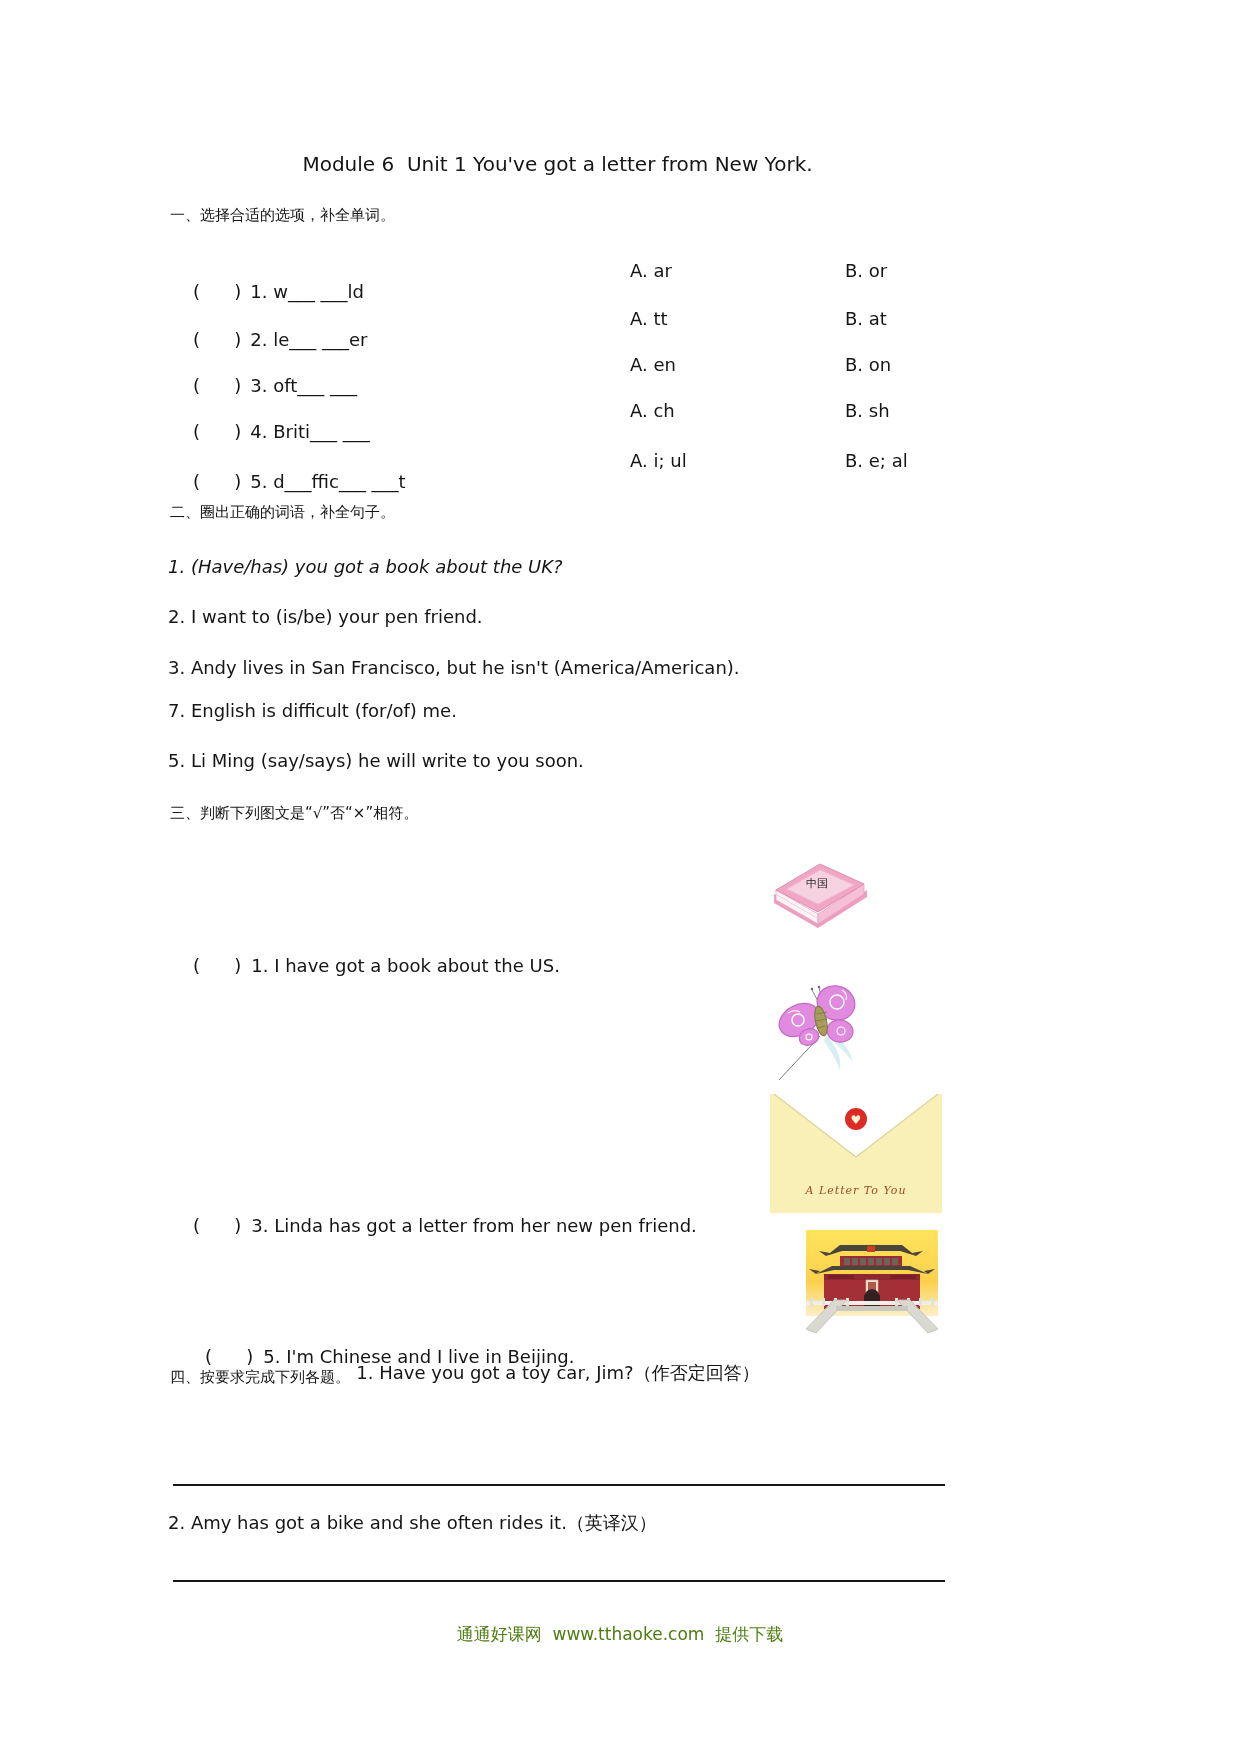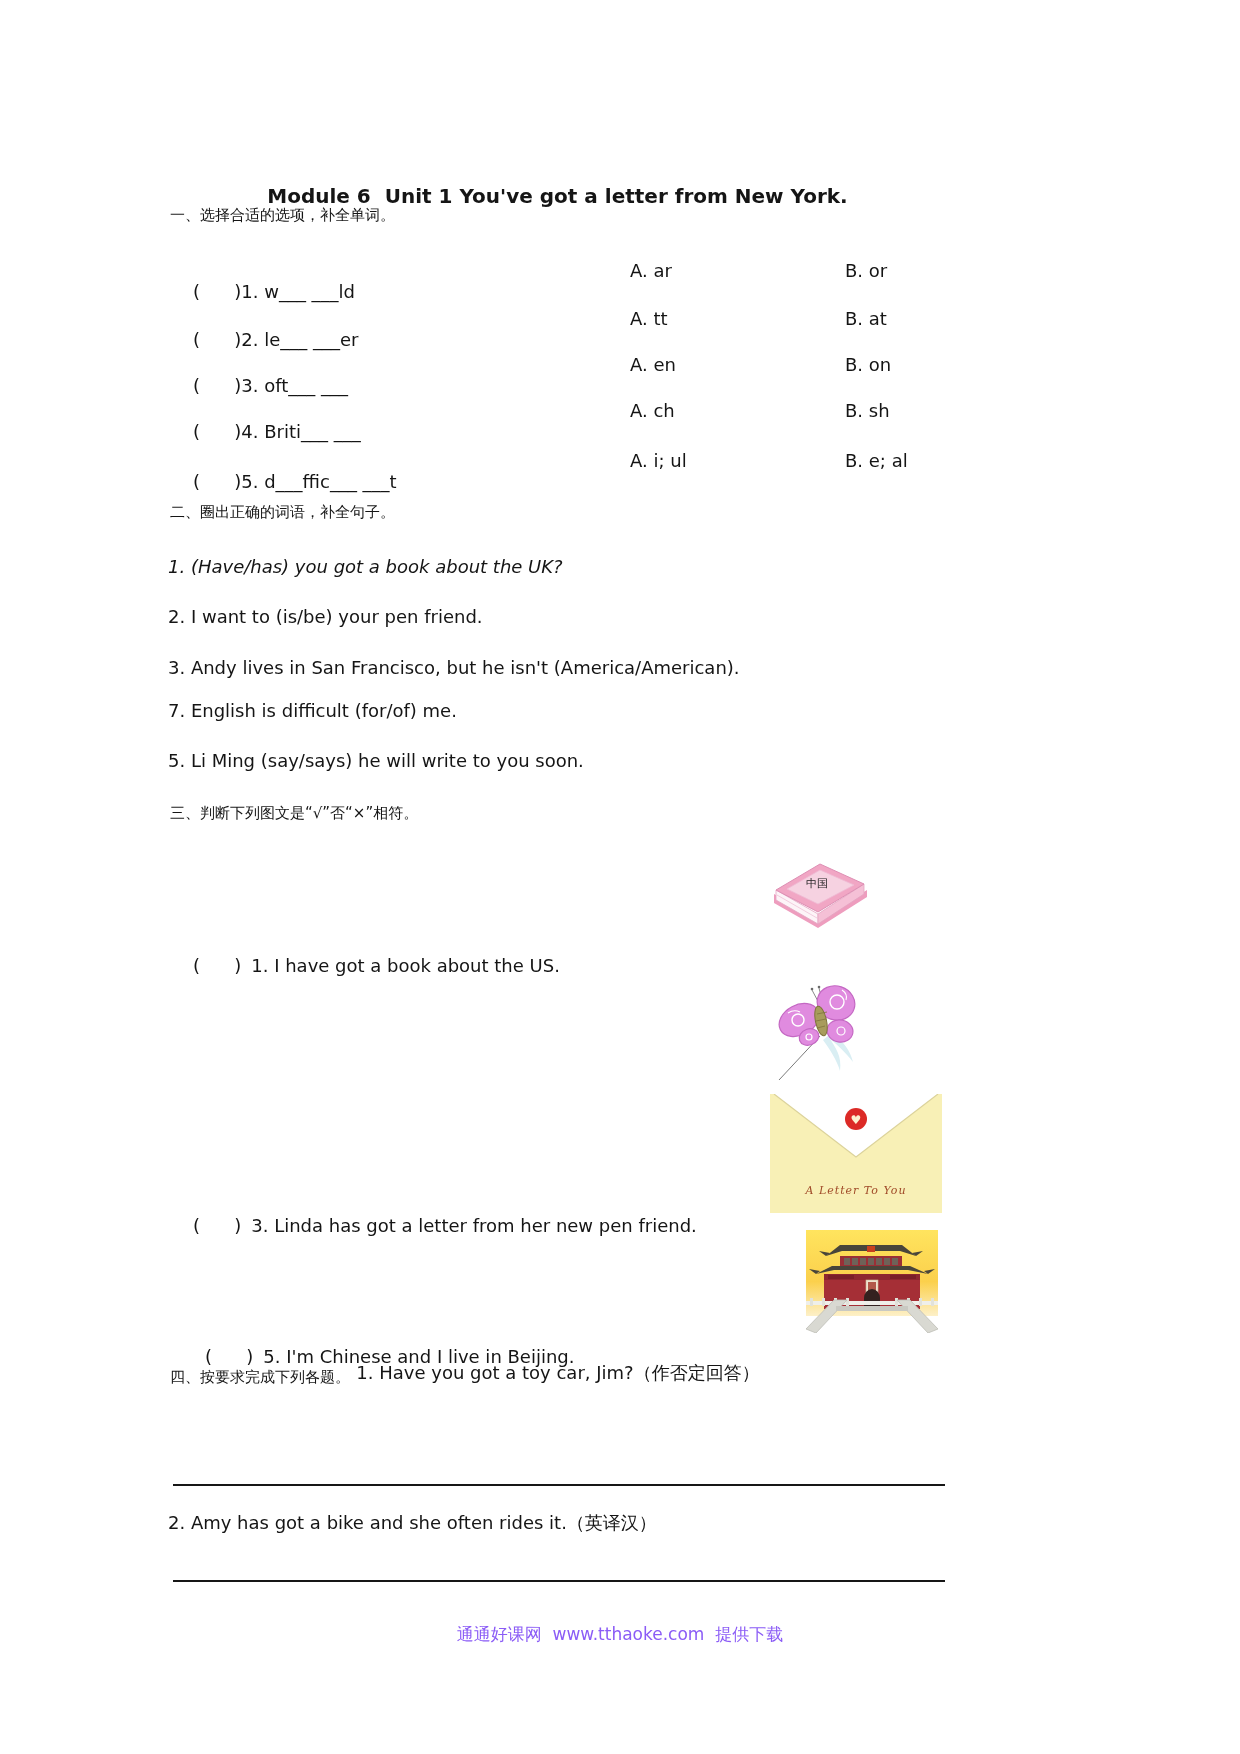--- a/index.html
+++ b/index.html
@@ -6,32 +6,32 @@
   html,body { background:#ffffff; }
   .page {
     position:relative; width:1240px; height:1754px; margin:0 auto;
     background:#ffffff; color:#151515;
     font-family:"DejaVu Sans", "Liberation Sans", sans-serif;
     overflow:hidden;
   }
   .abs { position:absolute; }
   .doc-title {
     left:170px; width:775px; text-align:center;
-    font-size:20px; font-weight:bold; white-space:pre;margin-top:32px;
+    font-size:20px; font-weight:normal; white-space:pre;
   }
   .sec-heading { left:170px; font-size:15px; white-space:pre; }
   .row { left:170px; width:775px; height:26px; font-size:18px; white-space:pre; }
   .bracket { white-space:pre; }
-  .word { }
+  .word { margin-left:9px; }
   .opt-a { position:absolute; left:460px; top:0; }
   .opt-b { position:absolute; left:675px; top:0; }
   .plain-item { left:168px; width:780px; font-size:18px; white-space:pre; }
   .judge-text { margin-left:10px; }
   .answer-line { left:173px; width:772px; height:0; border-top:2px solid #161616; }
-  .doc-footer { left:0; width:1240px; text-align:center; font-size:17px; color:#8b5cf6; white-space:pre; }
+  .doc-footer { left:0; width:1240px; text-align:center; font-size:17px; color:#4d7c0f; white-space:pre; }
   .img-box { line-height:0; }
   svg text { font-family:"DejaVu Sans", sans-serif; }
   svg .script-label { font-family:"DejaVu Serif", "Liberation Serif", serif; font-style:italic; }
 </style>
 </head>
 <body>
 
 <div class="page">
 
   <div class="abs doc-title" style="top:152px;">Module 6  Unit 1 You've got a letter from New York.</div>

